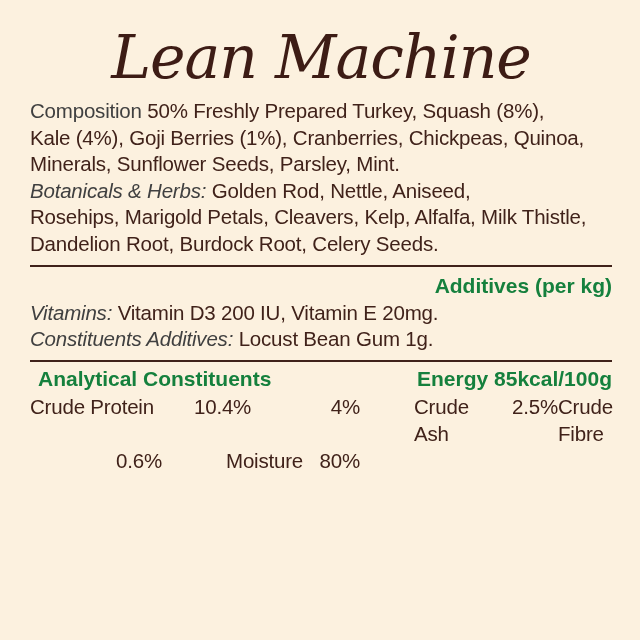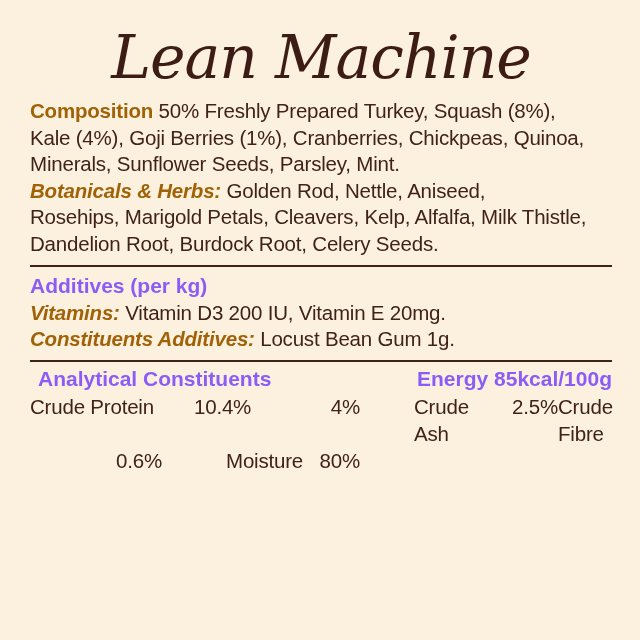--- a/index.html
+++ b/index.html
@@ -37,30 +37,31 @@
     margin:0 0 14px 0;
   }
   .body-text{
     font-size:20.5px;
     line-height:26.5px;
     letter-spacing:-0.2px;
     margin:0;
     white-space:pre-line;
   }
   .lbl{
-    color:#a16207;
-    font-weight:bold;
+    color:#404040;
+    font-weight:normal;
   }
   .lbl.it{font-style:italic;}
   .section-heading{
-    color:#8b5cf6;
+    color:#15803d;
     font-weight:bold;
     font-size:21px;
     line-height:26.5px;
     margin:0;
+    text-align:right;
   }
   .divider{
     border:none;
     border-top:2px solid #40221a;
     margin:8px 0 6px 0;
   }
   .divider.second{margin:7px 0 4px 0;}
   .ac-header{
     display:flex;
     justify-content:space-between;

